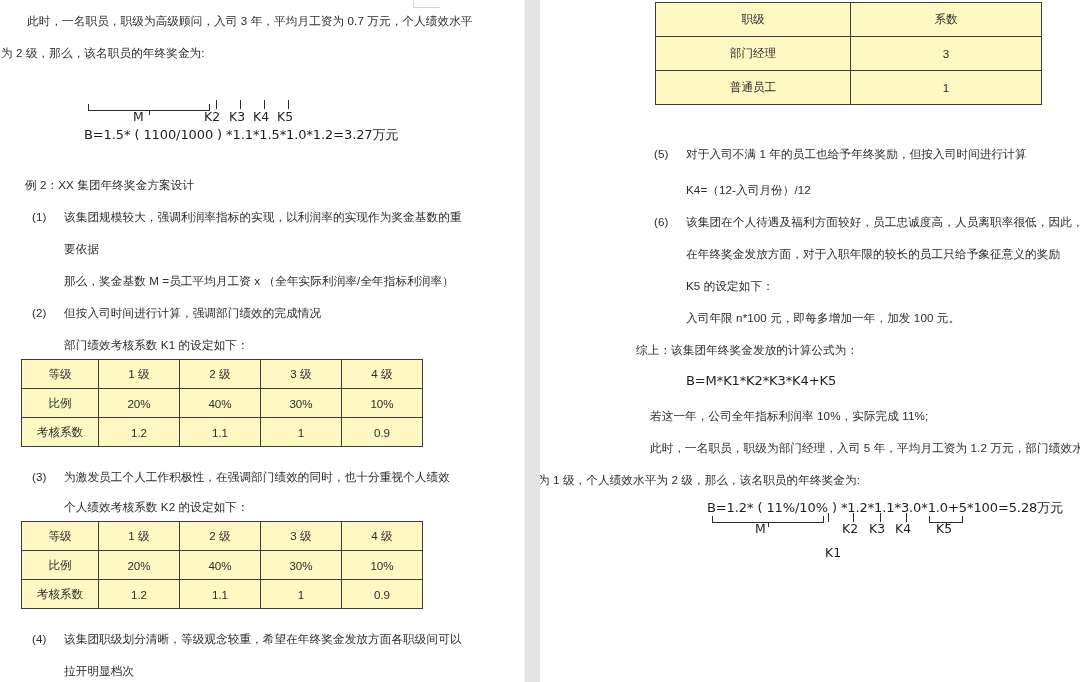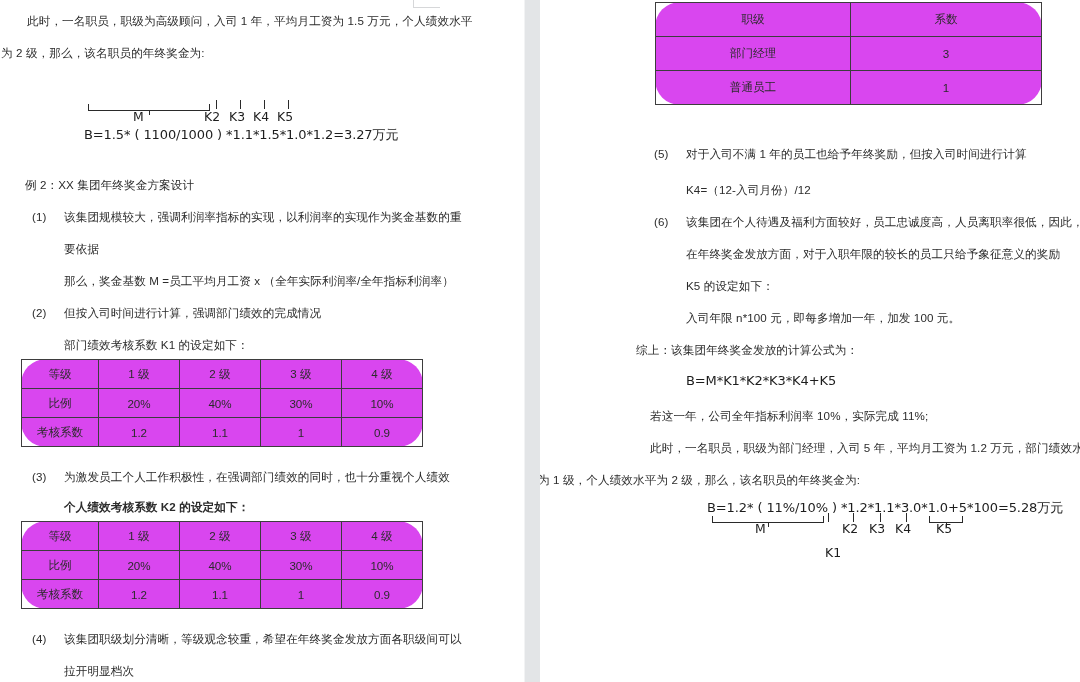--- a/index.html
+++ b/index.html
@@ -100,22 +100,21 @@
     width: 0;
     height: 9px;
     border-left: 1.3px solid #2a2a2a;
   }
 
   
   table.doc {
     position: absolute;
     border-collapse: collapse;
     table-layout: fixed;
-    background: #d946ef;
-    border-radius: 25px;
+    background: #fef9c3;
   }
   table.doc td {
     border: 1px solid #3d3d3d;
     text-align: center;
     vertical-align: middle;
     font-size: 11.6px;
     color: #2b2b2b;
     padding: 0;
     height: 28px;
   }
@@ -134,21 +133,21 @@
 </style>
 </head>
 <body>
 
 <div class="viewer">
 
   <div class="page page-left">
 
     <div class="crop-mark"></div>
 
-    <div class="ln" style="left:27px; top:14px;">此时，一名职员，职级为高级顾问，入司 1 年，平均月工资为 1.5 万元，个人绩效水平</div>
+    <div class="ln" style="left:27px; top:14px;">此时，一名职员，职级为高级顾问，入司 3 年，平均月工资为 0.7 万元，个人绩效水平</div>
     <div class="ln" style="left:1px; top:46px;">为 2 级，那么，该名职员的年终奖金为:</div>
 
     <div class="formula" style="left:84px; top:82px;margin-top:45px;">B=1.5* ( 1100/1000 ) *1.1*1.5*1.0*1.2=3.27万元</div>
     <div class="brace" style="left:88px; top:104px; width:120px;">
         <span class="nub"></span>
       </div>
     <div class="annot" style="left:133px; top:109px;">M</div>
     <div class="tick" style="left:216px; top:100px;"></div>
     <div class="tick" style="left:240px; top:100px;"></div>
     <div class="tick" style="left:264px; top:100px;"></div>
@@ -190,21 +189,21 @@
           <td>1.2</td>
           <td>1.1</td>
           <td>1</td>
           <td>0.9</td>
         </tr>
       </tbody>
     </table>
 
     <div class="ln" style="left:32px; top:470px;">(3)</div>
     <div class="ln" style="left:64px; top:470px;">为激发员工个人工作积极性，在强调部门绩效的同时，也十分重视个人绩效</div>
-    <div class="ln" style="left:64px; top:500px;font-weight:bold;">个人绩效考核系数 K2 的设定如下：</div>
+    <div class="ln" style="left:64px; top:500px;">个人绩效考核系数 K2 的设定如下：</div>
 
     <table class="doc" id="tbl-k2">
       <tbody>
         <tr>
           <td>等级</td>
           <td>1 级</td>
           <td>2 级</td>
           <td>3 级</td>
           <td>4 级</td>
         </tr>

